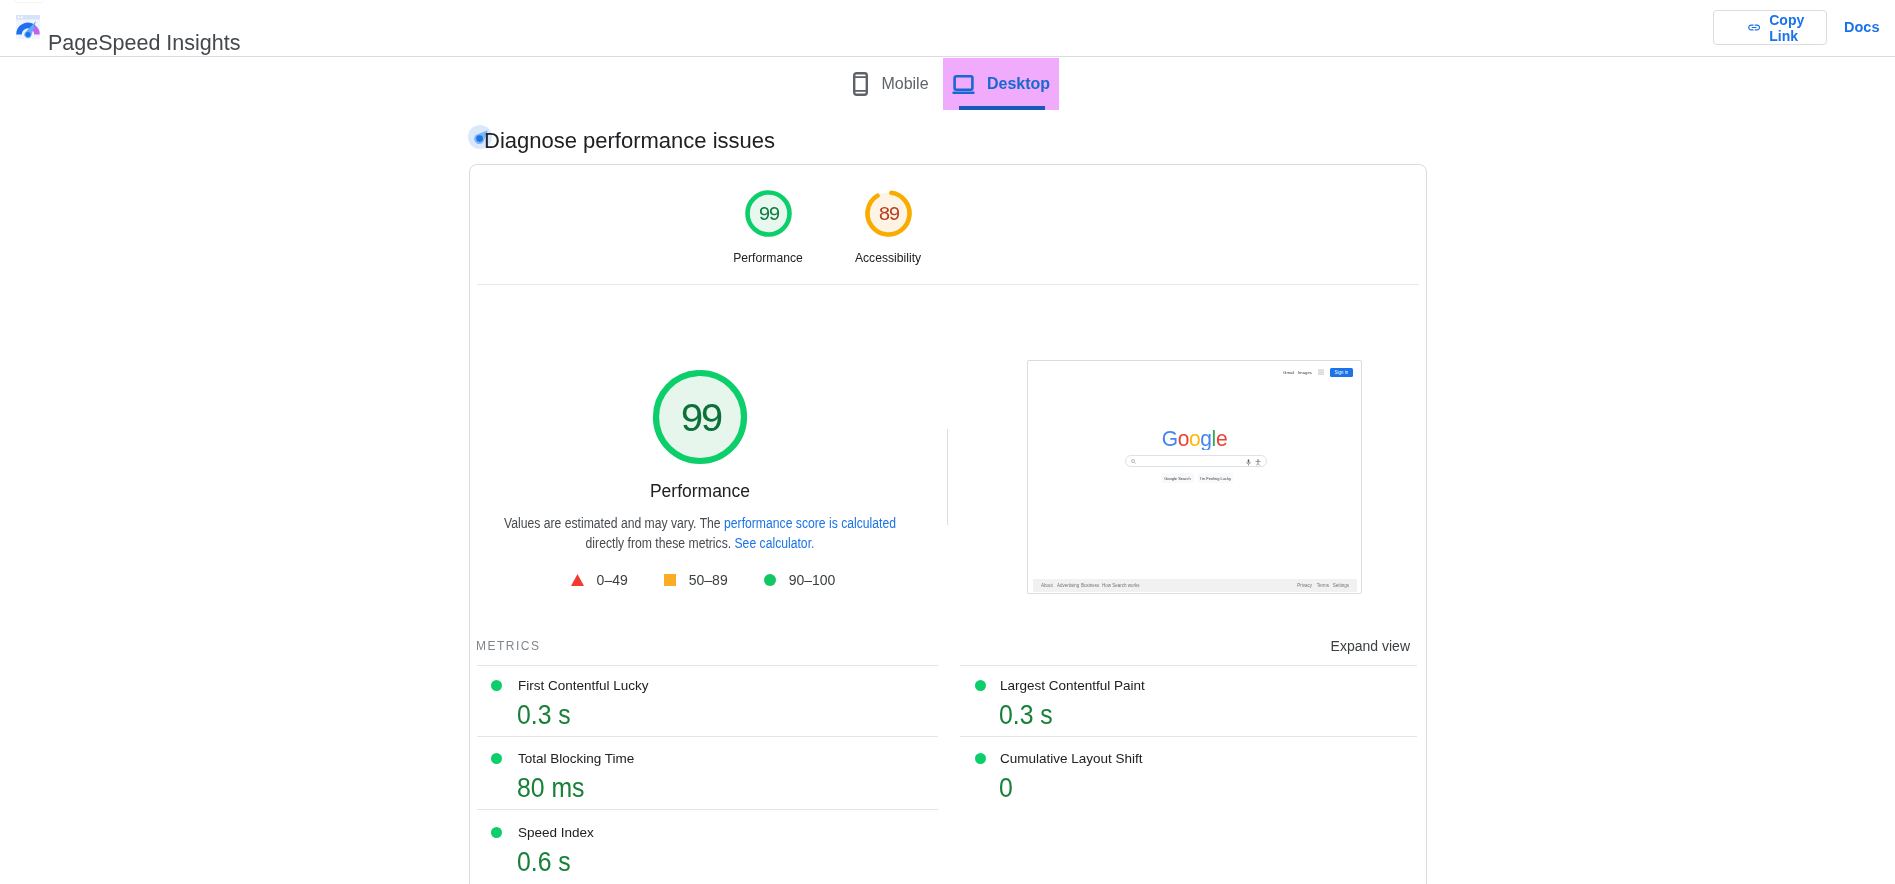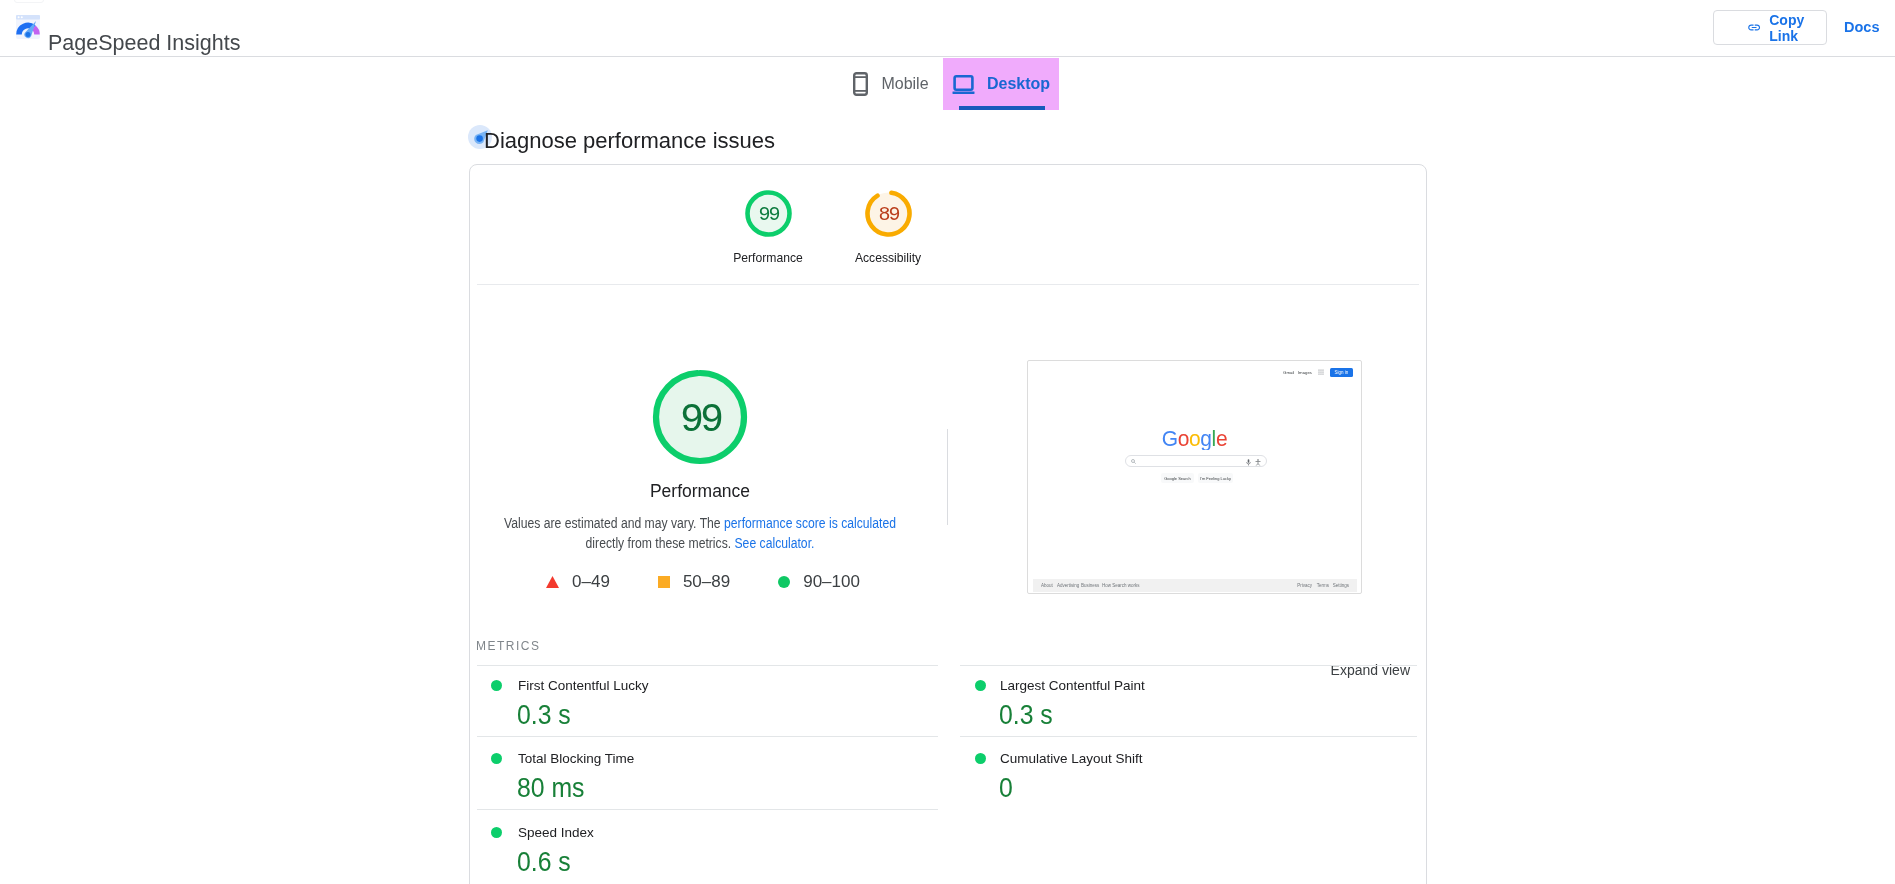--- a/index.html
+++ b/index.html
@@ -83,21 +83,21 @@
 
   <div class="abs" style="left:477px;top:284px;width:942px;height:1px;background:#e8eaed;"></div>
 
   <svg class="abs" style="left:652px;top:369px;" width="96" height="96" viewBox="0 0 96 96">
     <circle cx="48" cy="48" r="44" fill="#e6f6ec"></circle>
     <circle cx="48" cy="48" r="44" fill="none" stroke="#0cce6b" stroke-width="6.2" pathLength="100" stroke-dasharray="99 1" stroke-linecap="round" transform="rotate(-90 48 48)"></circle>
     <text x="48" y="62" text-anchor="middle" font-family="Liberation Mono, monospace" font-size="40" letter-spacing="-4" fill="#0c7138">99</text>
   </svg>
   <div class="abs" style="left:500px;top:481px;width:400px;text-align:center;font-size:17.5px;color:#202124;">Performance</div>
   <div class="abs" style="left:420px;top:513px;width:560px;text-align:center;font-size:14px;color:#474b4f;line-height:20px;transform:scaleX(0.87);">Values are estimated and may vary. The <span style="color:#1a73e8;">performance score is calculated</span><br>directly from these metrics. <span style="color:#1a73e8;">See calculator.</span></div>
-  <div class="abs" style="left:483px;top:572px;width:440px;display:flex;justify-content:center;align-items:center;gap:48px;font-size:17px;color:#3c4043;">
+  <div class="abs" style="left:483px;top:572px;width:440px;display:flex;justify-content:center;align-items:center;gap:36px;font-size:14px;color:#3c4043;">
     <span style="display:flex;align-items:center;gap:13px;"><svg width="13" height="12" viewBox="0 0 13 12">
           <path d="M6.5 0 L13 12 L0 12 Z" fill="#f33a2e"></path>
         </svg>0–49</span>
     <span style="display:flex;align-items:center;gap:13px;"><svg width="12" height="12" viewBox="0 0 12 12">
           <rect width="12" height="12" fill="#fbab24"></rect>
         </svg>50–89</span>
     <span style="display:flex;align-items:center;gap:13px;"><svg width="12" height="12" viewBox="0 0 12 12">
           <circle cx="6" cy="6" r="6" fill="#0fc864"></circle>
         </svg>90–100</span>
   </div>
@@ -141,21 +141,21 @@
       <span class="abs" style="left:24px;top:4px;">Advertising</span>
       <span class="abs" style="left:48px;top:4px;">Business</span>
       <span class="abs" style="left:69px;top:4px;">How Search works</span>
       <span class="abs" style="right:45px;top:4px;">Privacy</span>
       <span class="abs" style="right:28px;top:4px;">Terms</span>
       <span class="abs" style="right:8px;top:4px;">Settings</span>
     </div>
   </div>
 
   <div class="abs" style="left:476px;top:639px;font-size:12px;letter-spacing:1.5px;color:#80868b;">METRICS</div>
-  <div class="abs" style="left:1280px;top:638px;width:130px;text-align:right;font-size:14px;color:#3c4043;margin-top:24px;">Expand view</div>
+  <div class="abs" style="left:1280px;top:638px;width:130px;text-align:right;font-size:14px;color:#3c4043;">Expand view</div>
   <div class="abs" style="left:477px;top:665px;width:461px;height:1px;background:#e3e6e8;"></div>
   <div class="abs" style="left:960px;top:665px;width:457px;height:1px;background:#e3e6e8;"></div>
 
   <div class="abs mdot" style="left:491px;top:680px;"></div>
   <div class="abs mlabel" style="left:518px;top:677.5px;">First Contentful Lucky</div>
   <div class="abs mvalue" style="left:517px;top:698px;">0.3 s</div>
   <div class="abs" style="left:477px;top:736px;width:461px;height:1px;background:#e3e6e8;"></div>
 
   <div class="abs mdot" style="left:491px;top:753px;"></div>
   <div class="abs mlabel" style="left:518px;top:750.5px;">Total Blocking Time</div>

